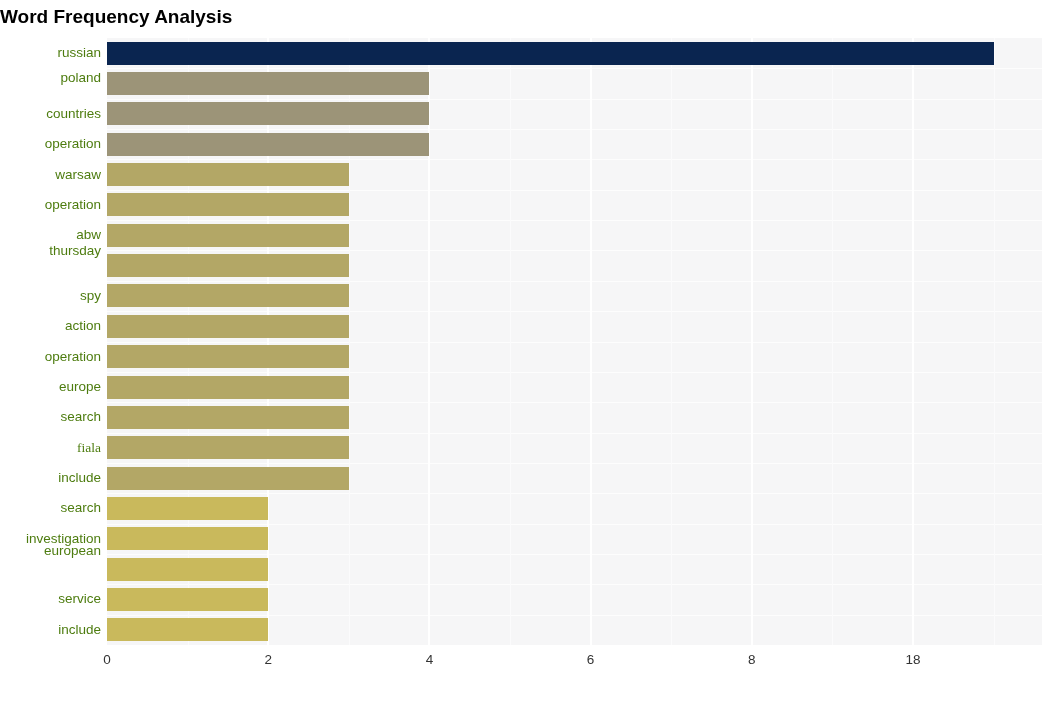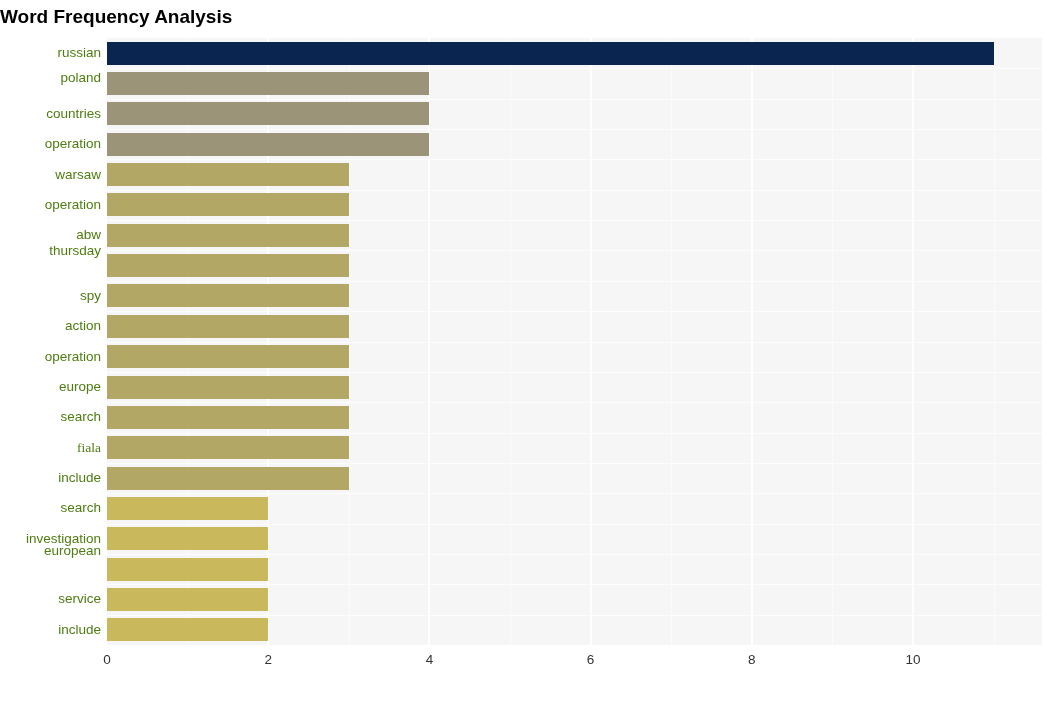--- a/index.html
+++ b/index.html
@@ -204,17 +204,17 @@
       <div class="y-label" style="top: 553.475px;">service</div>
       <div class="y-label" style="top: 583.825px;">include</div>
     </div>
 
   <div id="x-axis-ticks">
       <div class="x-tick-label" style="left: 107px;">0</div>
       <div class="x-tick-label" style="left: 268.207px;">2</div>
       <div class="x-tick-label" style="left: 429.414px;">4</div>
       <div class="x-tick-label" style="left: 590.621px;">6</div>
       <div class="x-tick-label" style="left: 751.828px;">8</div>
-      <div class="x-tick-label" style="left: 913.034px;">10</div>
+      <div class="x-tick-label" style="left: 913.034px;">18</div>
     </div>
 
 
 </div>
 
 </body></html>

